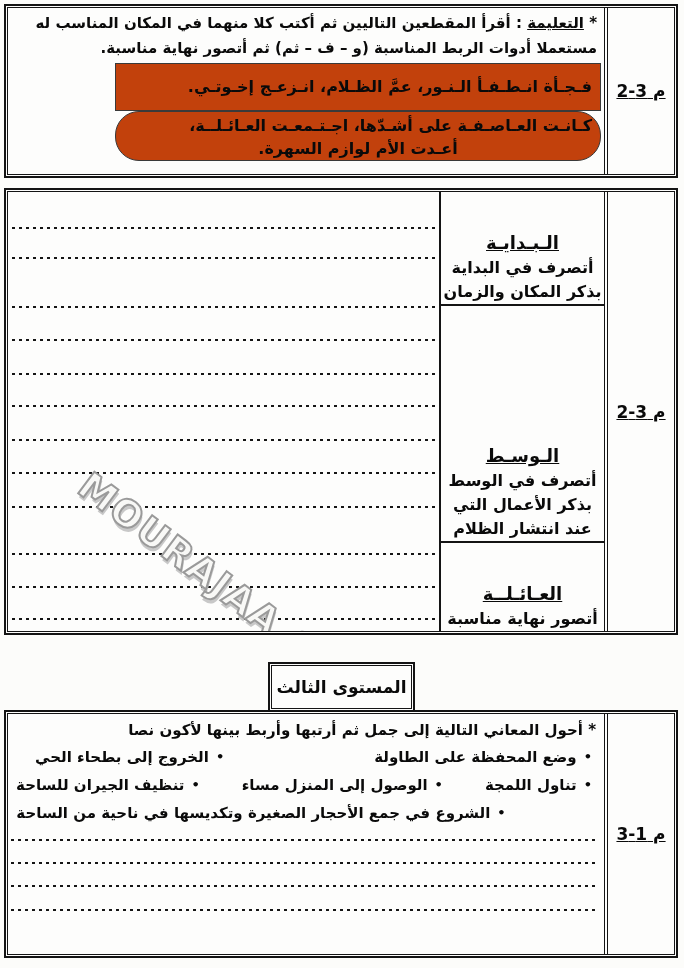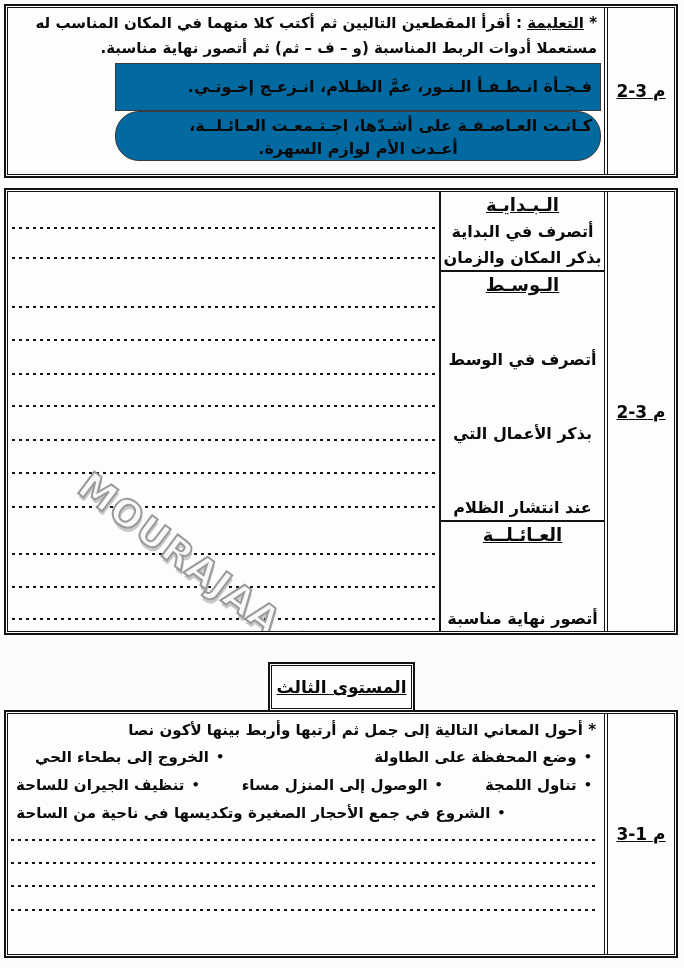--- a/index.html
+++ b/index.html
@@ -19,51 +19,51 @@
     font-weight:bold; font-size:17px; white-space:nowrap;text-decoration:underline;
   }
   .content-col { position:absolute; top:0; left:0; right:70px; bottom:0; }
 
   
   .instr { direction:rtl; text-align:right; margin:0; padding:3px 7px 0 6px;
            font-size:15px; font-weight:bold; line-height:25px; }
   .instr .term { text-decoration:underline; }
   .passage-box { position:absolute; left:107px; right:3px; border:1px solid #3a3a3a;
                  box-sizing:border-box; direction:rtl; text-align:right;
-                 font-weight:bold; font-size:16px; background:#0369a1; }
+                 font-weight:bold; font-size:16px; background:#c2410c; }
   .passage-box .pline { padding:0 8px; line-height:23px; }
   .p-center { text-align:center; }
 
   
   .cat-col { position:absolute; top:0; bottom:0; right:70px; width:165px;
              border-left:2px solid #141414; box-sizing:border-box;
              display:flex; flex-direction:column; }
   .cat-row { direction:rtl; display:flex; flex-direction:column; align-items:center;
-             justify-content:space-between; text-align:center; font-weight:bold; box-sizing:border-box; }
+             justify-content:flex-end; text-align:center; font-weight:bold; box-sizing:border-box;margin-top:38px; }
   .cat-row.bline { border-bottom:2px solid #141414; }
   .cat-title { text-decoration:underline; font-size:18px; line-height:26px; }
   .cat-line  { font-size:16px; line-height:24px; }
 
   .write-area { position:absolute; top:0; bottom:0; left:0; right:237px; }
   .dotline { position:absolute; height:3px; z-index:1;
              background-image:repeating-linear-gradient(to right, #151515 0 3px, transparent 3px 7px);
              background-size:100% 2px; background-repeat:no-repeat; background-position:center; }
   .t2 .dotline { left:4px; width:425px; }
   .t3 .dotline { left:3px; width:587px; }
 
   .watermark {
     position:absolute; left:88px; top:272px; z-index:2;
     transform:rotate(37deg); transform-origin:left top;
     font-size:37px; font-weight:bold; letter-spacing:2px; white-space:nowrap;
     color:#f8f8f6; -webkit-text-stroke:2px #9a9a9a;
     text-shadow:3px 3px 0 #c8c8c8;
   }
 
   
-  .level-box { left:268px; top:662px; width:147px; height:50px;text-decoration:underline; }
+  .level-box { left:268px; top:662px; width:147px; height:50px; }
   .level-box .dbox-inner { display:flex; align-items:center; justify-content:center;
     font-weight:bold; font-size:17px; direction:rtl; }
 
   
   .ex2-instr { direction:rtl; text-align:right; margin:0; padding:4px 8px 0 6px;
                font-size:15px; font-weight:bold; line-height:24px; }
   .b-row { direction:rtl; display:flex; align-items:flex-start;
            padding:2px 12px 0 4px; font-weight:bold; font-size:15px; line-height:25px; }
   .b-row1 { gap:150px; }
   .b-row2 { gap:42px; }

